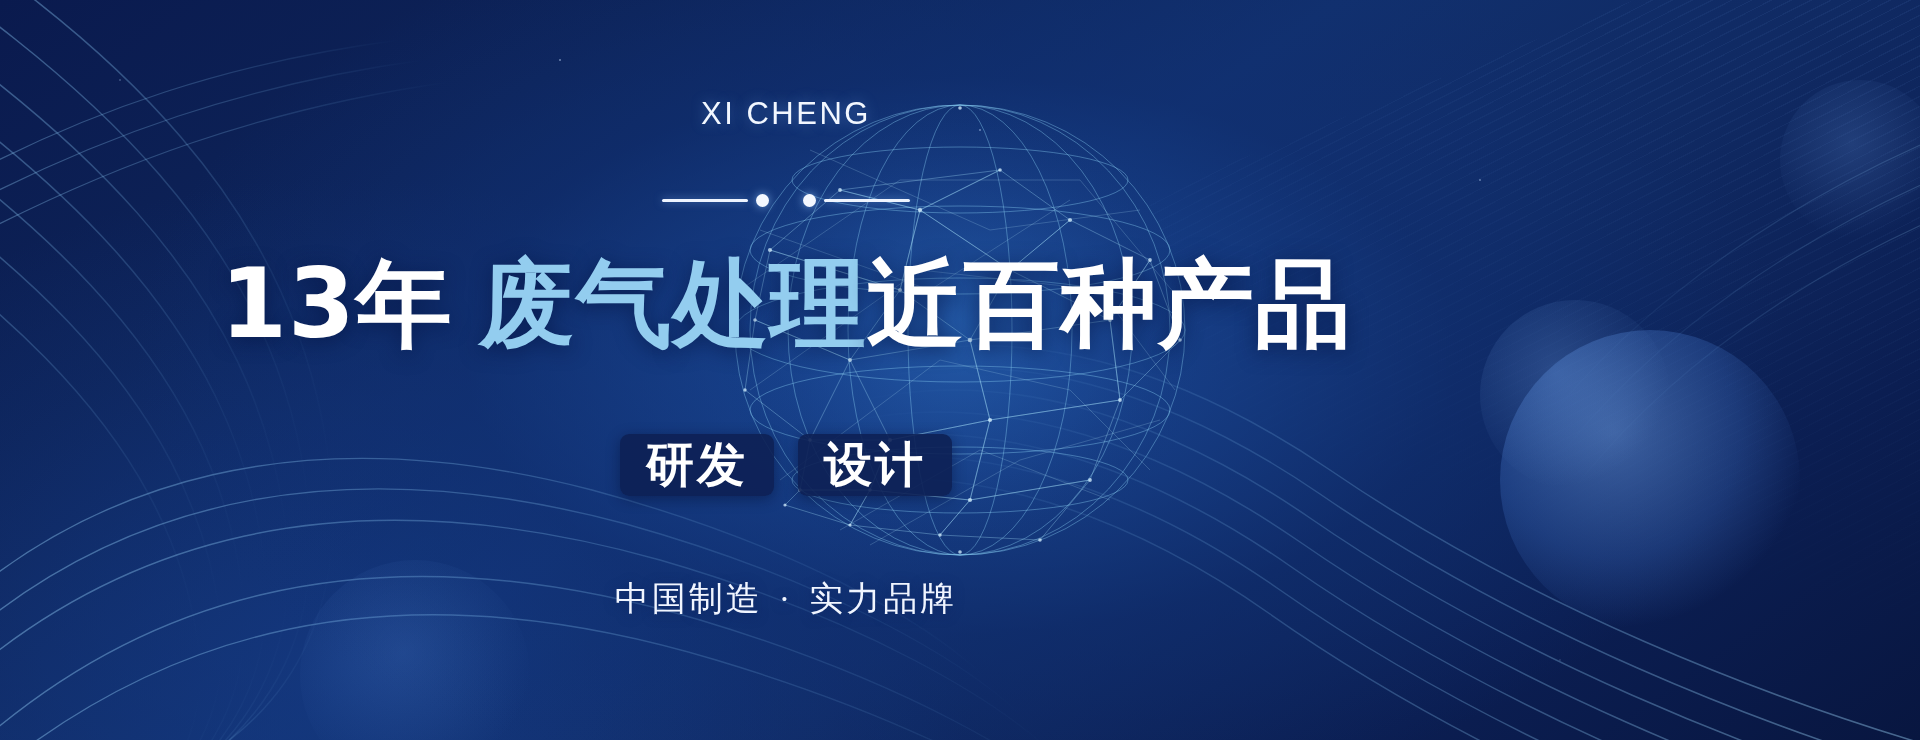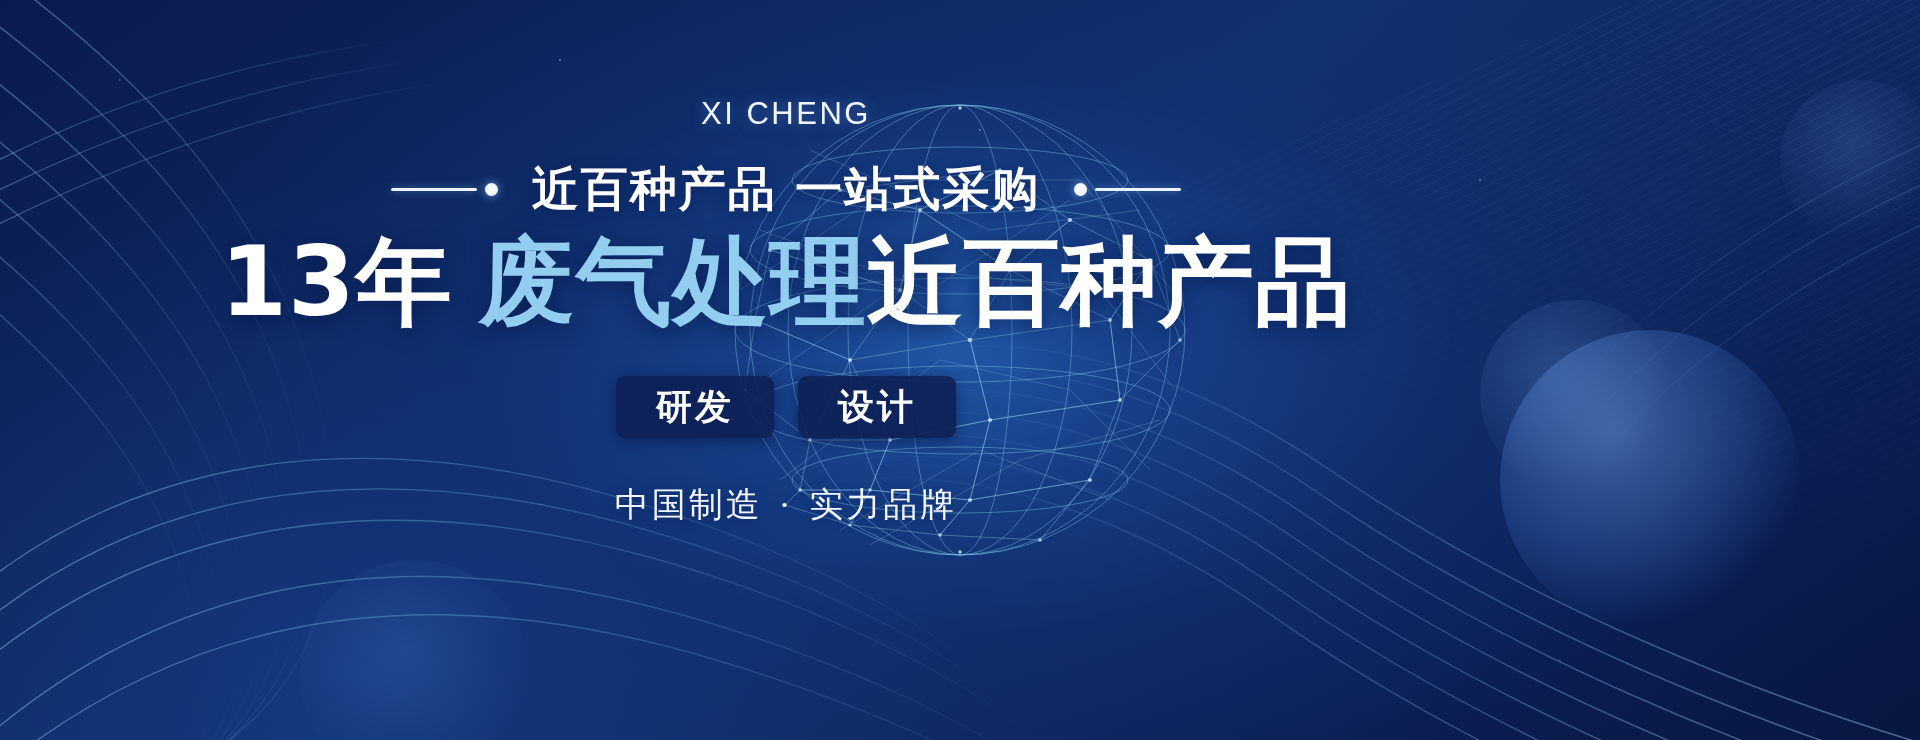--- a/index.html
+++ b/index.html
@@ -60,21 +60,21 @@
     background:radial-gradient(circle at 40% 38%, rgba(120,170,240,.26) 0%, rgba(40,88,180,0) 70%);}
   .glow-c{width:230px;height:230px;left:300px;top:560px;
     background:radial-gradient(circle at 45% 40%, rgba(95,150,230,.18) 0%, rgba(30,70,160,0) 70%);}
   .glow-d{width:160px;height:160px;left:1780px;top:80px;
     background:radial-gradient(circle at 45% 40%, rgba(110,160,235,.20) 0%, rgba(30,70,160,0) 72%);}
 
   
   .content{
     position:relative;z-index:10;
     width:1572px;height:740px;
-    display:flex;flex-direction:column;align-items:center;
+    display:flex;flex-direction:column;align-items:center;gap:36px;
   }
 
   .brand-en{
     margin-top:96px;
     font-size:31px;
     letter-spacing:2.5px;
     color:#f2f7ff;
     font-weight:400;
     text-shadow:0 0 14px rgba(120,180,255,.45);
     font-family:"Liberation Sans","DejaVu Sans",sans-serif;
@@ -126,26 +126,26 @@
     text-shadow:0 1px 8px rgba(10,30,90,.6);
   }
 
   .pills{
     margin-top:38px;
     display:flex;align-items:center;gap:24px;
   }
   .pill{
     min-width:146px;
     height:62px;
-    padding:0 40px;
+    padding:0 26px;
     display:flex;align-items:center;justify-content:center;
     border-radius:9px;
     background:rgba(13,32,84,.90);
     color:#ffffff;
-    font-size:36px;
+    font-size:48px;
     font-weight:700;
     letter-spacing:3px;
     box-shadow:0 3px 14px rgba(4,14,48,.45);
     font-family:Liberation Mono, monospace;
   }
 
   .footer-line{
     margin-top:44px;
     font-size:34px;
     color:#f0f5ff;
@@ -315,21 +315,20 @@
 
   <div class="content">
 
     <div class="brand-en">XI CHENG</div>
 
     <div class="subhead-row">
       <span class="deco left">
         <span class="bar"></span>
         <span class="dot"></span>
       </span>
-      <span class="subhead">近百种产品 一站式采购</span>
       <span class="deco right">
         <span class="dot"></span>
         <span class="bar"></span>
       </span>
     </div>
 
     <div class="headline">
       <span class="seg-white">13年</span><span class="seg-accent">废气处理</span><span class="seg-white">近百种产品</span>
     </div>
 

